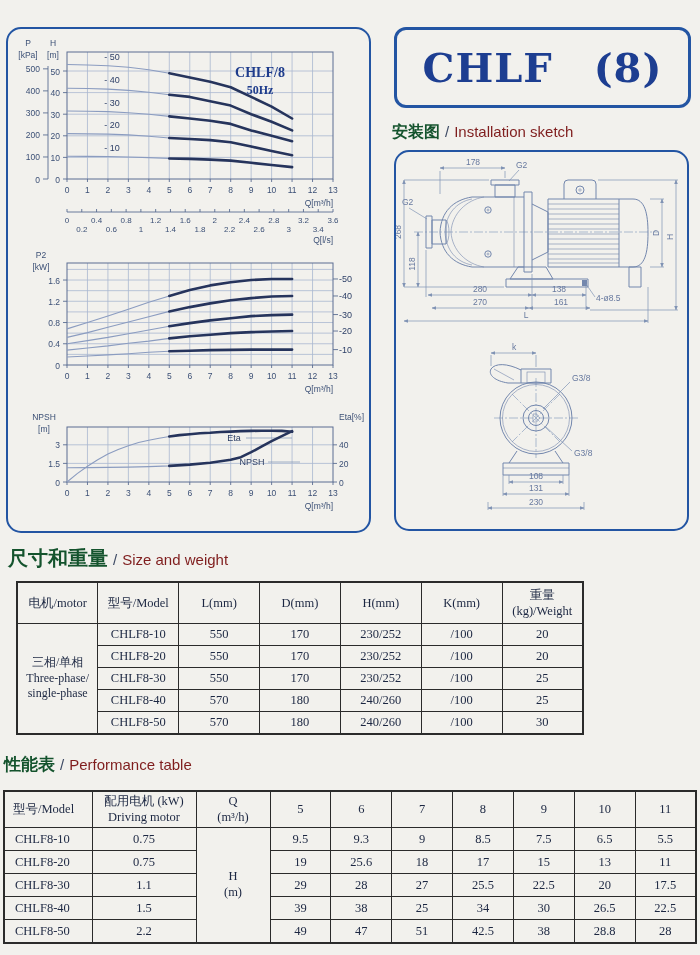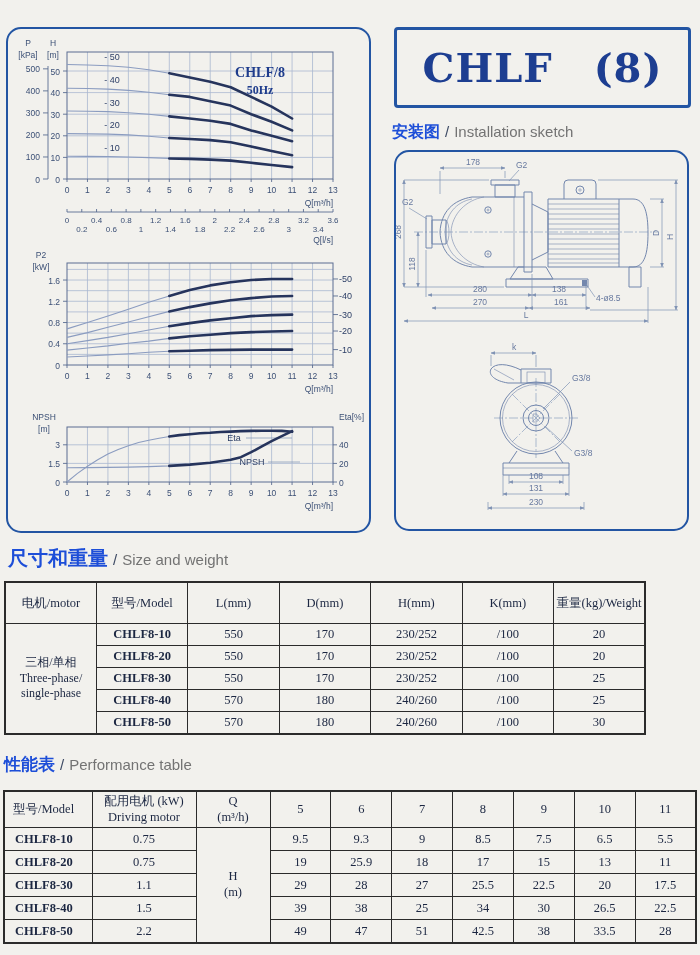--- a/index.html
+++ b/index.html
@@ -1,20 +1,20 @@
 <!DOCTYPE html>
 <html><head>
 <meta charset="utf-8">
 <style>
   html,body{margin:0;padding:0}
   body{width:700px;height:955px;position:relative;background:#f2f1ed;overflow:hidden;
        font-family:"Liberation Sans",sans-serif}
   .panel{position:absolute;border:2.5px solid #2355a3;border-radius:15px;background:transparent}
   #panel-charts{left:6px;top:27px;width:361px;height:502px}
-  #panel-title{left:394px;top:27px;width:291px;height:75px;border-width:3px;border-radius:4px;
+  #panel-title{left:394px;top:27px;width:291px;height:75px;border-width:3px;border-radius:12px;
                display:flex;align-items:center;justify-content:center}
   #title-text{font:bold 40px "DejaVu Serif","Liberation Serif",serif;color:#1d3e91;
               letter-spacing:1px;word-spacing:26px;white-space:nowrap}
   #panel-sketch{left:394px;top:150px;width:291px;height:377px}
   svg{position:absolute;left:0;top:0}
   
   .gl{stroke:#a9b8d1;stroke-width:0.8;fill:none}
   .frame{fill:none;stroke:#5a6d92;stroke-width:1}
   .axl{stroke:#5a6d92;stroke-width:0.9;fill:none}
   .cthin{stroke:#8b9cc0;stroke-width:1.1;fill:none}
@@ -26,35 +26,35 @@
   text.clab{font:9px "Liberation Sans",sans-serif;fill:#2c3e66}
   
   .sk{stroke:#7387ad;stroke-width:1;fill:none;stroke-linejoin:round}
   .skt{stroke:#7387ad;stroke-width:0.6;fill:none}
   .dim{stroke:#8093b4;stroke-width:0.7;fill:none}
   .diml{marker-start:url(#arr);marker-end:url(#arr)}
   .cl2{stroke:#8da0c0;stroke-width:0.7;fill:none;stroke-dasharray:9 2 2 2}
   text.dt{font:8.5px "Liberation Sans",sans-serif;fill:#67799f}
   
   .heading{position:absolute;white-space:nowrap}
-  .hzh{font-weight:bold;font-size:16px;color:#1d4ed8}
+  .hzh{font-weight:bold;font-size:16px;color:#14532d}
   .hsep{font-size:15px;color:#3c4963;margin:0 5px}
-  .hen{font-size:15px;color:#737373}
+  .hen{font-size:15px;color:#7f1d1d}
   
   table{border-collapse:collapse;table-layout:fixed;position:absolute;
         border:2px solid #2b2b2b;font-family:"Liberation Serif",serif;color:#1c2742}
   td,th{border:1px solid #2b2b2b;text-align:center;vertical-align:middle;padding:0;
         font-weight:normal;font-size:12.5px;overflow:hidden}
-  #size-table{left:4px;top:581px;width:642px}
+  #size-table{left:16px;top:581px;width:568px}
   #size-table th{height:40px}
   #size-table td{height:21px}
   #perf-table{left:3px;top:790px;width:694px}
   #perf-table th{height:35px}
   #perf-table td{height:22px}
-  .model{font-weight:bold}
+  .model{font-weight:normal}
   #perf-table td.model{text-align:left;padding-left:10px}
   .two-line div{line-height:1.25}
   .motor-cell div{line-height:1.3;font-size:12px}
 </style>
 </head>
 <body>
 
 <div class="panel" id="panel-charts">
   <svg id="charts-svg" width="356" height="497" viewBox="0 0 356 497">
       <g>
@@ -595,21 +595,21 @@
       <td>9</td>
       <td>8.5</td>
       <td>7.5</td>
       <td>6.5</td>
       <td>5.5</td>
     </tr>
     <tr>
       <td class="model">CHLF8-20</td>
       <td>0.75</td>
       <td>19</td>
-      <td>25.9</td>
+      <td>25.6</td>
       <td>18</td>
       <td>17</td>
       <td>15</td>
       <td>13</td>
       <td>11</td>
     </tr>
     <tr>
       <td class="model">CHLF8-30</td>
       <td>1.1</td>
       <td>29</td>
@@ -632,17 +632,17 @@
       <td>22.5</td>
     </tr>
     <tr>
       <td class="model">CHLF8-50</td>
       <td>2.2</td>
       <td>49</td>
       <td>47</td>
       <td>51</td>
       <td>42.5</td>
       <td>38</td>
-      <td>33.5</td>
+      <td>28.8</td>
       <td>28</td>
     </tr>
   </tbody>
 </table>
 
 </body></html>

